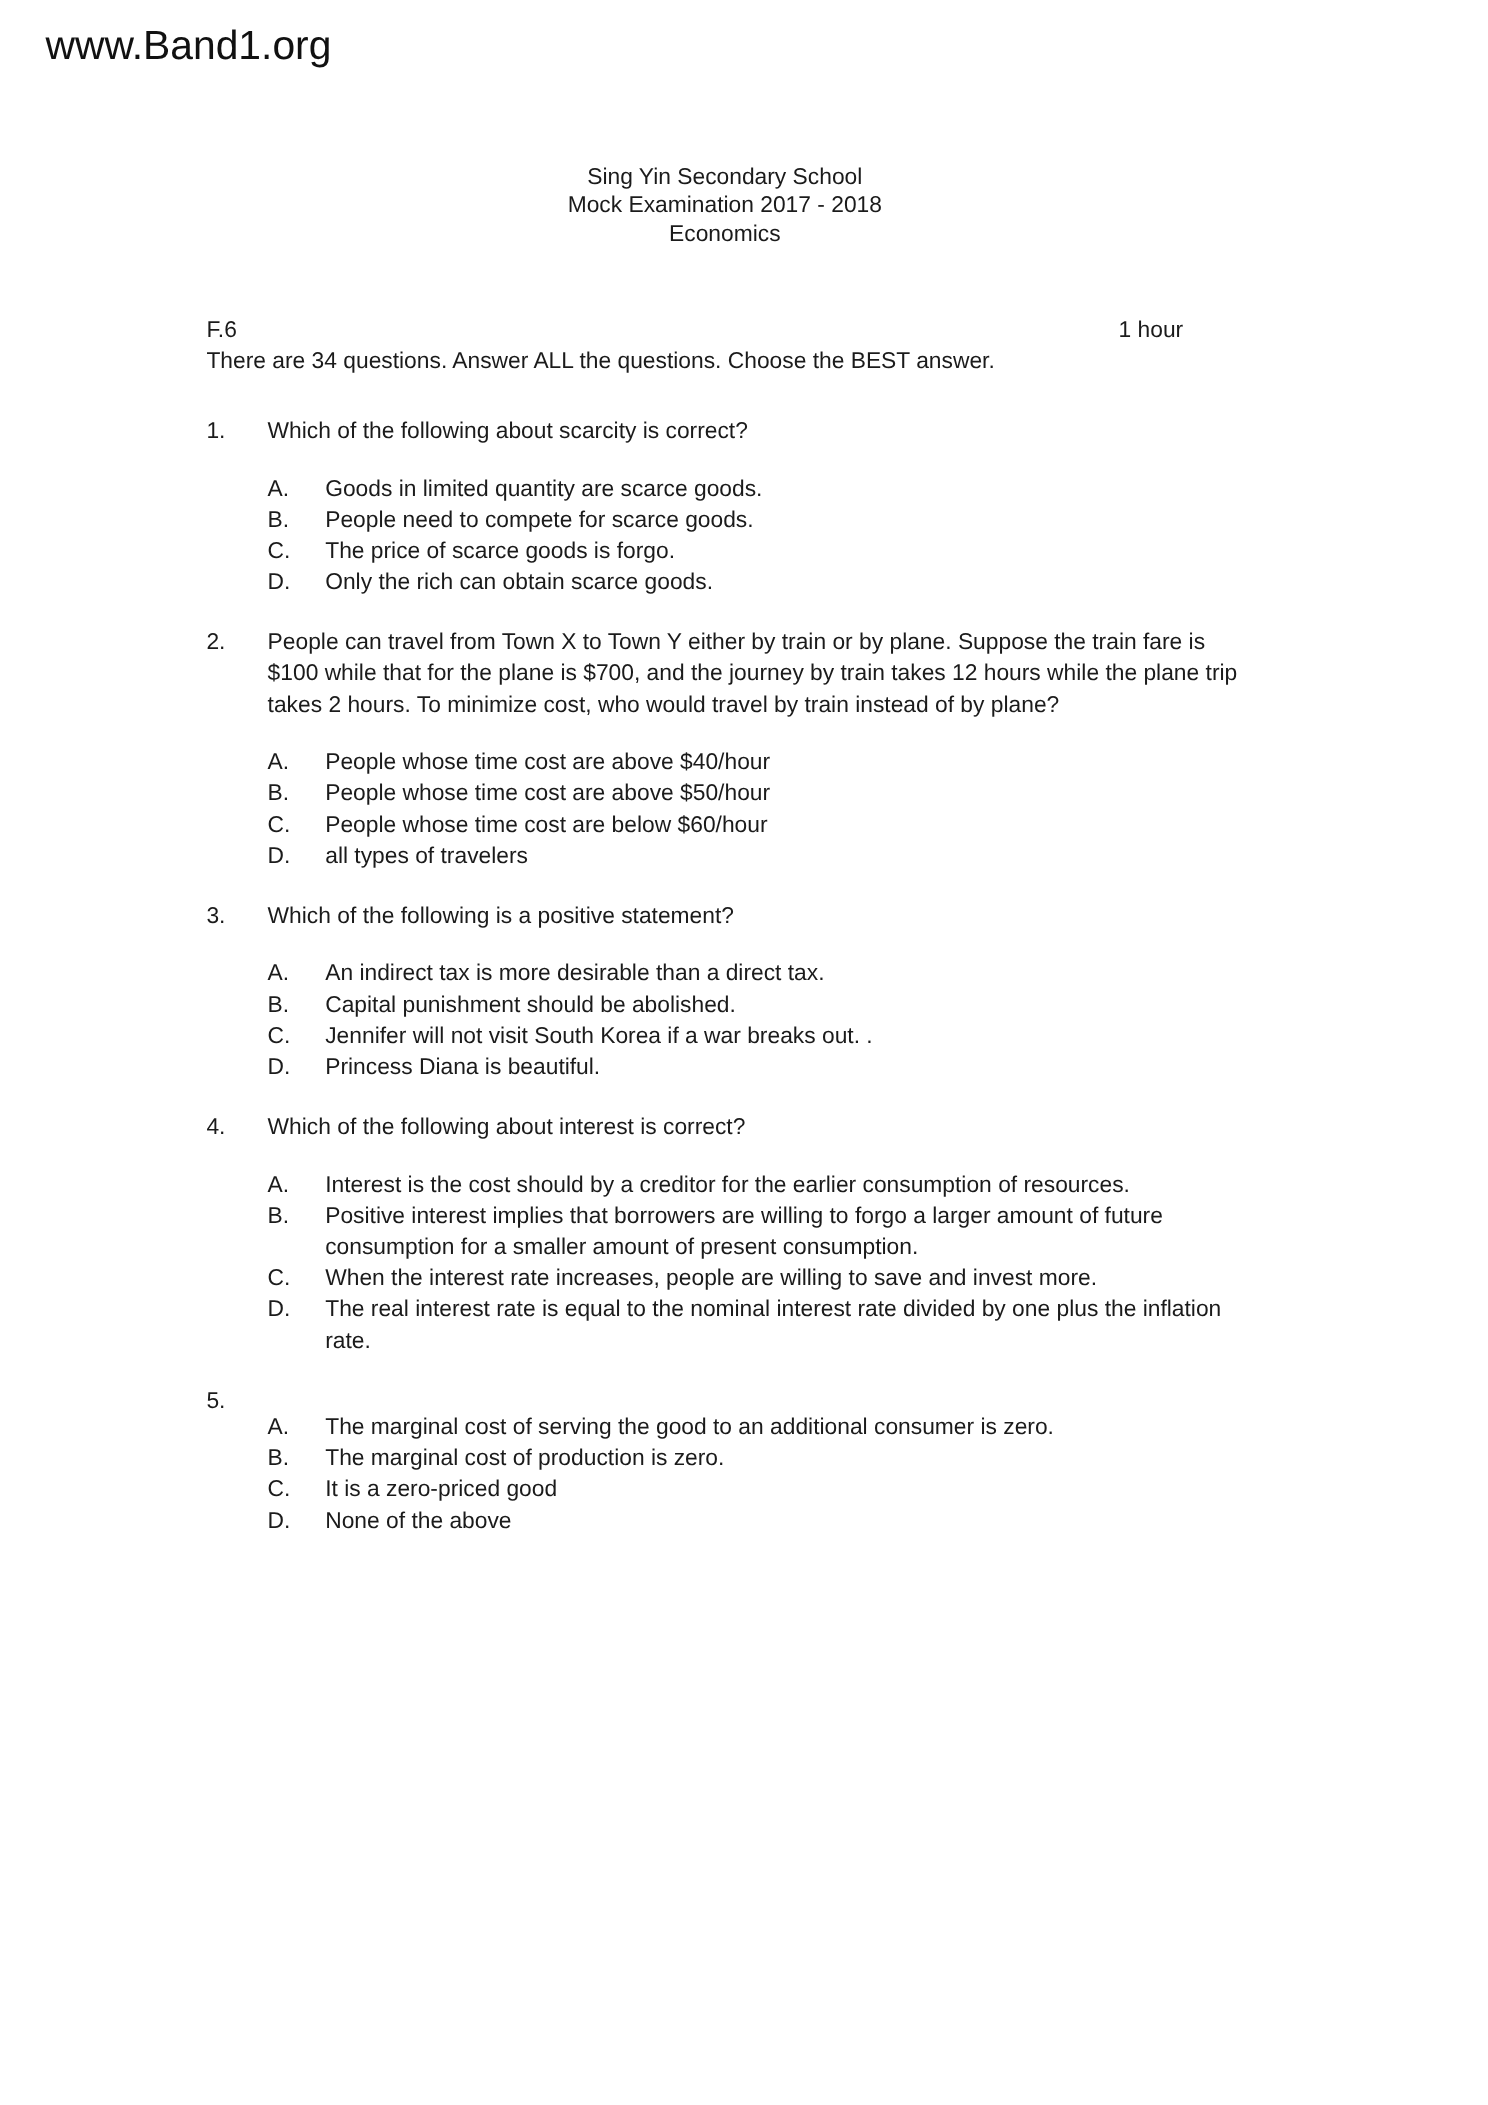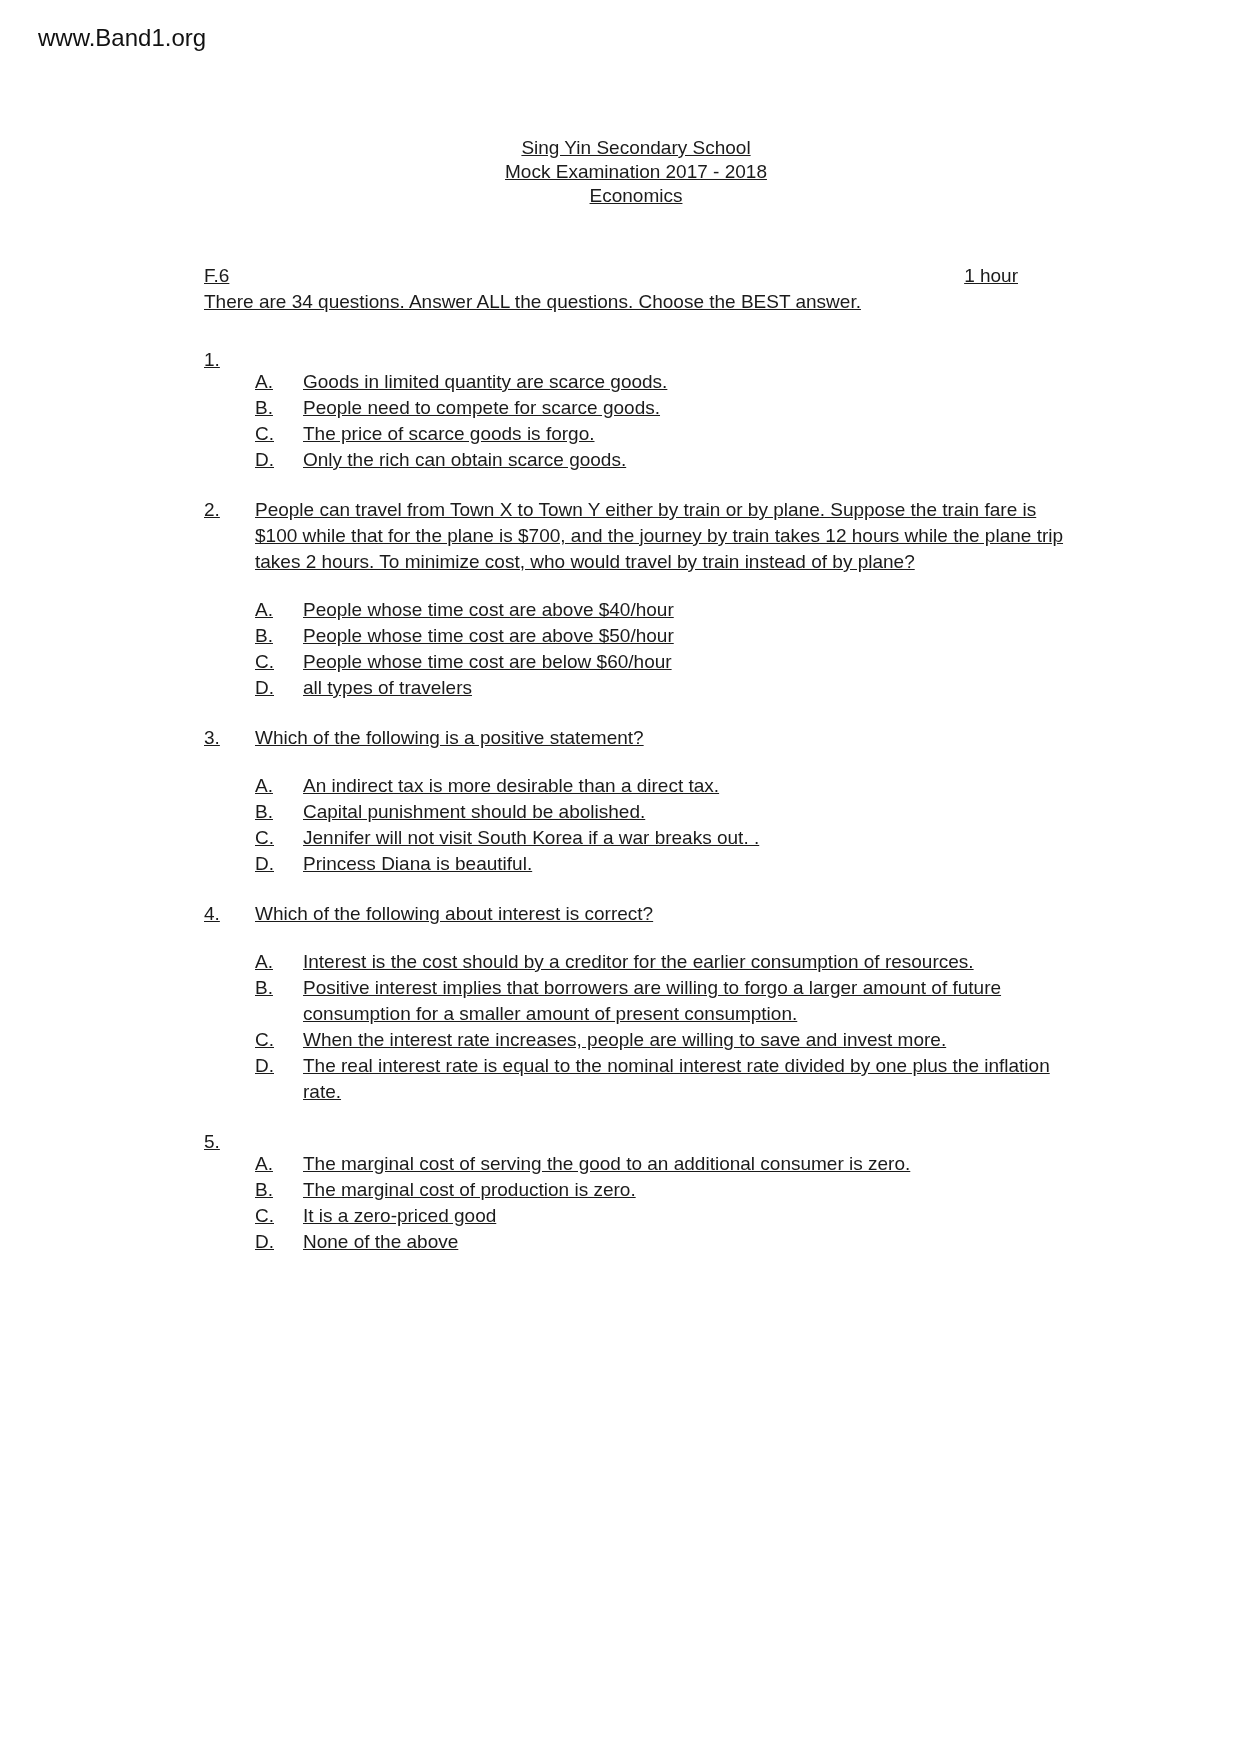--- a/index.html
+++ b/index.html
@@ -11,30 +11,29 @@
     font-family: "Liberation Sans", sans-serif;
     font-size: 19px;
     line-height: 26px;
     position: relative;
     overflow: hidden;
   }
   .watermark {
     position: absolute;
     left: 38px;
     top: 22px;
-    font-size: 24px;
+    font-size: 34px;
     line-height: 32px;
     color: #111111;
   }
   .content {
     position: absolute;
-    left: 204px;
+    left: 172px;
     top: 136px;
     width: 864px;
-    text-decoration: underline;
   }
   .doc-header { text-align: center; }
   .doc-header div { line-height: 24px; }
   .meta-row {
     display: flex;
     justify-content: space-between;
     margin-top: 55px;
     padding-right: 50px;
   }
   .question {
@@ -69,20 +68,21 @@
     <span>F.6</span>
     <span>1 hour</span>
   </div>
 
   <div class="instructions">There are 34 questions. Answer ALL the questions. Choose the BEST answer.</div>
 
   <div id="questions">
   <div class="question first">
     <div class="qnum">1.</div>
     <div class="qbody">
+      <div class="qtext"><span>Which of the following about scarcity is correct?</span></div>
       <div class="options">
   <div class="option">
     <div class="oletter">A.</div>
     <div class="otext">Goods in limited quantity are scarce goods.</div>
   </div>
 
   <div class="option">
     <div class="oletter">B.</div>
     <div class="otext">People need to compete for scarce goods.</div>
   </div>

